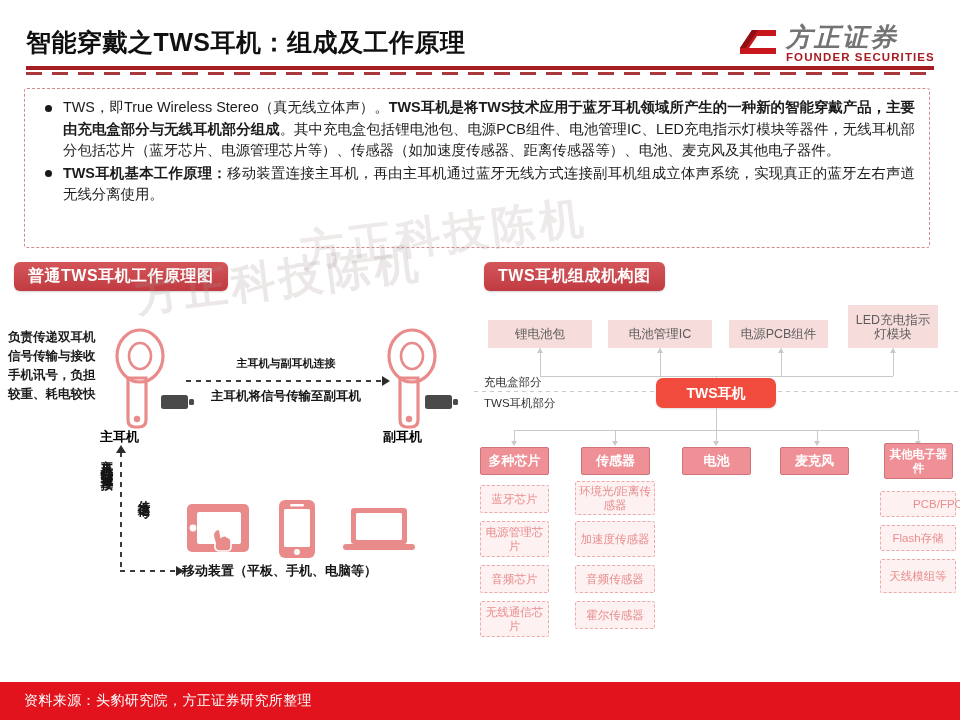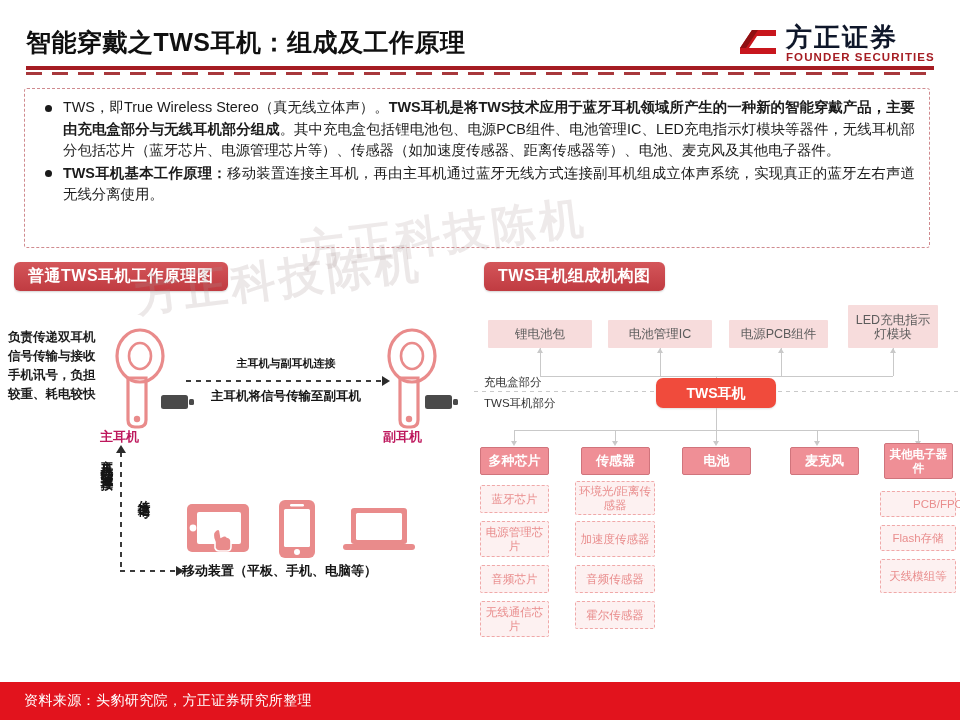--- a/index.html
+++ b/index.html
@@ -23,21 +23,21 @@
     background:#a51c22;
   }
   .title-rule2{
     position:absolute;left:26px;top:72px;width:908px;height:3px;
     background:repeating-linear-gradient(to right,#a8383c 0 16px,transparent 16px 26px);
   }
   .logo{position:absolute;right:22px;top:22px;width:200px;height:46px;}
   .logo-mark{position:absolute;left:0;top:4px;width:40px;height:34px;}
   .logo-cn{
     position:absolute;left:48px;top:-2px;
-    font-size:26px;font-weight:bold;color:#0f172a;letter-spacing:2px;
+    font-size:26px;font-weight:bold;color:#737373;letter-spacing:2px;font-style:italic;
   }
   .logo-en{
     position:absolute;left:48px;top:29px;
     font-size:11.5px;font-weight:bold;color:#a51c22;letter-spacing:1.1px;
   }
 
   
   .textbox{
     position:absolute;left:24px;top:88px;width:906px;height:160px;
     border:1.6px dashed #d08b8f;border-radius:3px;
@@ -69,21 +69,21 @@
 
   
   .left-panel{position:absolute;left:0;top:300px;width:470px;height:360px;}
   .lp-note{
     position:absolute;left:8px;top:28px;width:92px;
     font-size:12.5px;line-height:19px;color:#1b1b1b;font-weight:bold;
   }
   .bud{position:absolute;}
   .bud svg{display:block;}
   .lbl{
-    position:absolute;font-size:13px;font-weight:bold;color:#be185d;
+    position:absolute;font-size:13px;font-weight:bold;color:#000000;
     white-space:nowrap;
   }
   .lbl-main{left:100px;top:128px;}
   .lbl-sub{left:383px;top:128px;}
   .conn-top{
     position:absolute;left:186px;top:56px;width:200px;
     text-align:center;font-size:11px;font-weight:bold;color:#151515;
   }
   .conn-bot{
     position:absolute;left:186px;top:88px;width:200px;
@@ -337,21 +337,21 @@
     <div class="cnx v" style="left:246px;top:135px;height:14px;"></div>
     <div class="dn-arrow" style="left:242.5px;top:146px;"></div>
     <div class="cnx v" style="left:347px;top:135px;height:14px;"></div>
     <div class="dn-arrow" style="left:343.5px;top:146px;"></div>
     <div class="cnx v" style="left:448px;top:135px;height:14px;"></div>
     <div class="dn-arrow" style="left:444.5px;top:146px;"></div>
 
     <div class="node n-mid" style="left:10px;top:152px;width:69px;height:28px;">多种芯片</div>
     <div class="node n-mid" style="left:111px;top:152px;width:69px;height:28px;">传感器</div>
     <div class="node n-mid" style="left:212px;top:152px;width:69px;height:28px;">电池</div>
-    <div class="node n-mid" style="left:320px;top:152px;width:69px;height:28px;">麦克风</div>
+    <div class="node n-mid" style="left:310px;top:152px;width:69px;height:28px;">麦克风</div>
     <div class="node n-mid" style="left:414px;top:148px;width:69px;height:36px;font-size:11.5px;">其他电子器件</div>
 
     <div class="node n-leaf" style="left:10px;top:190px;width:69px;height:28px;">蓝牙芯片</div>
     <div class="node n-leaf" style="left:10px;top:226px;width:69px;height:36px;">电源管理芯片</div>
     <div class="node n-leaf" style="left:10px;top:270px;width:69px;height:28px;">音频芯片</div>
     <div class="node n-leaf" style="left:10px;top:306px;width:69px;height:36px;">无线通信芯片</div>
 
     <div class="node n-leaf" style="left:105px;top:186px;width:80px;height:34px;">环境光/距离传感器</div>
     <div class="node n-leaf" style="left:105px;top:226px;width:80px;height:36px;">加速度传感器</div>
     <div class="node n-leaf" style="left:105px;top:270px;width:80px;height:28px;">音频传感器</div>

